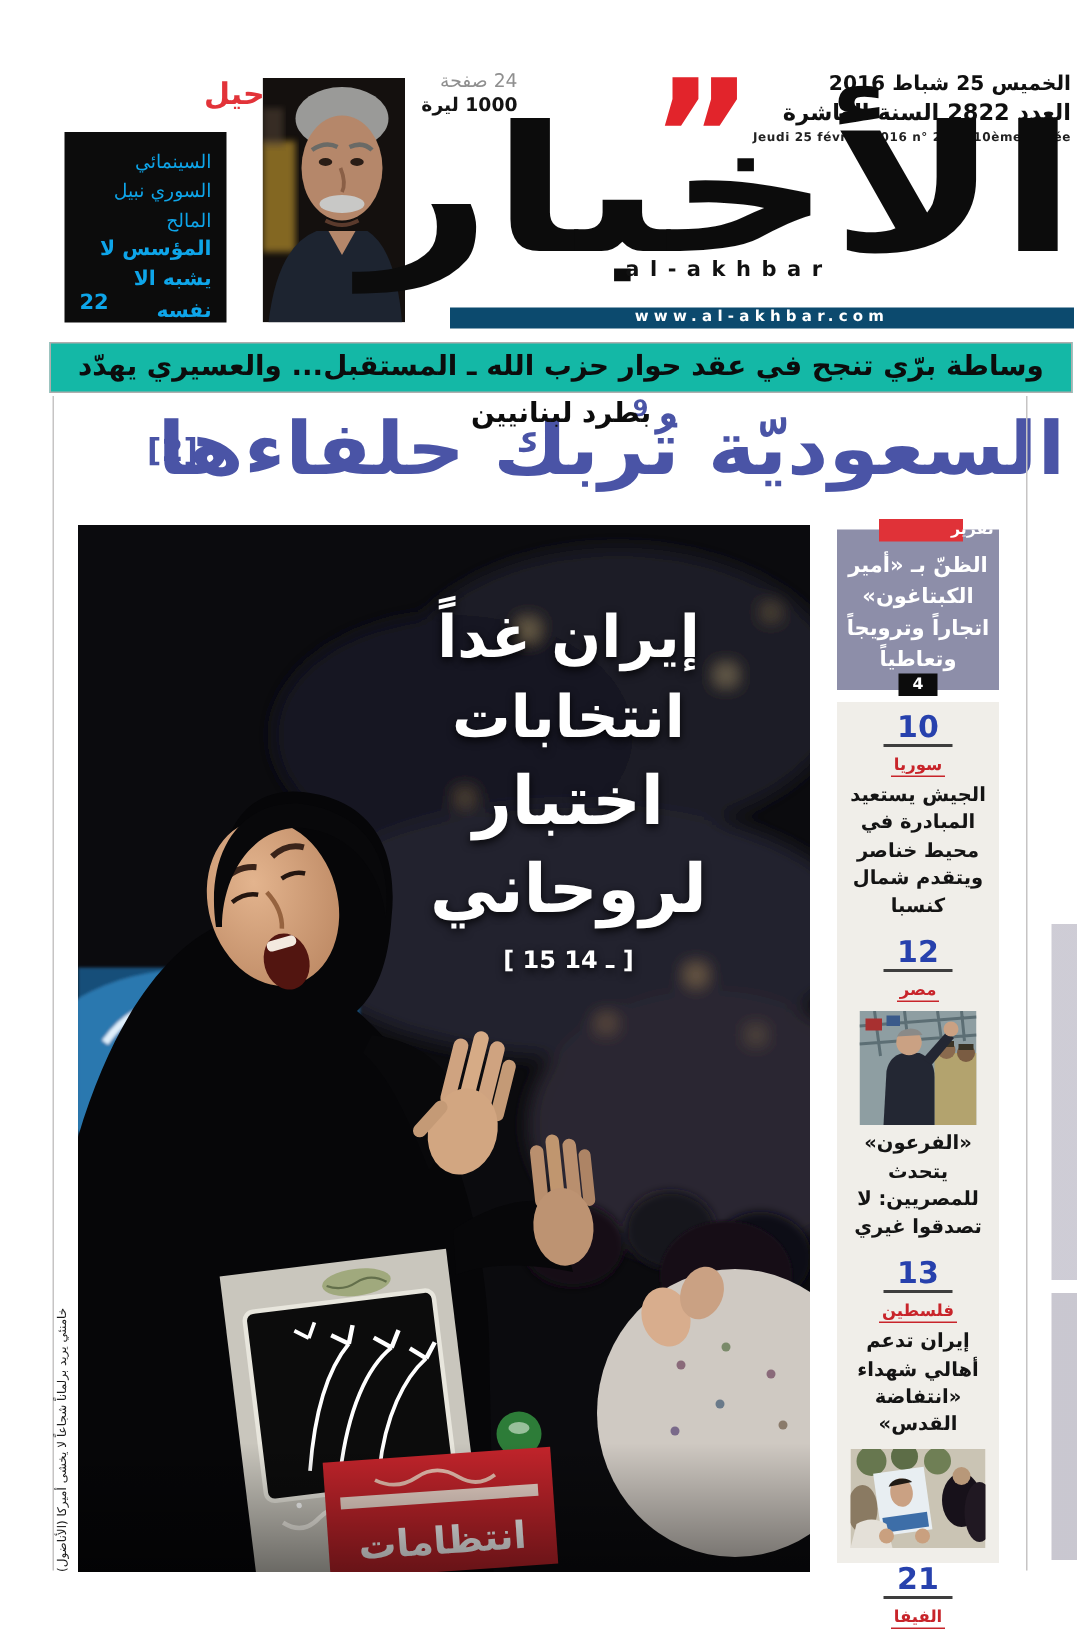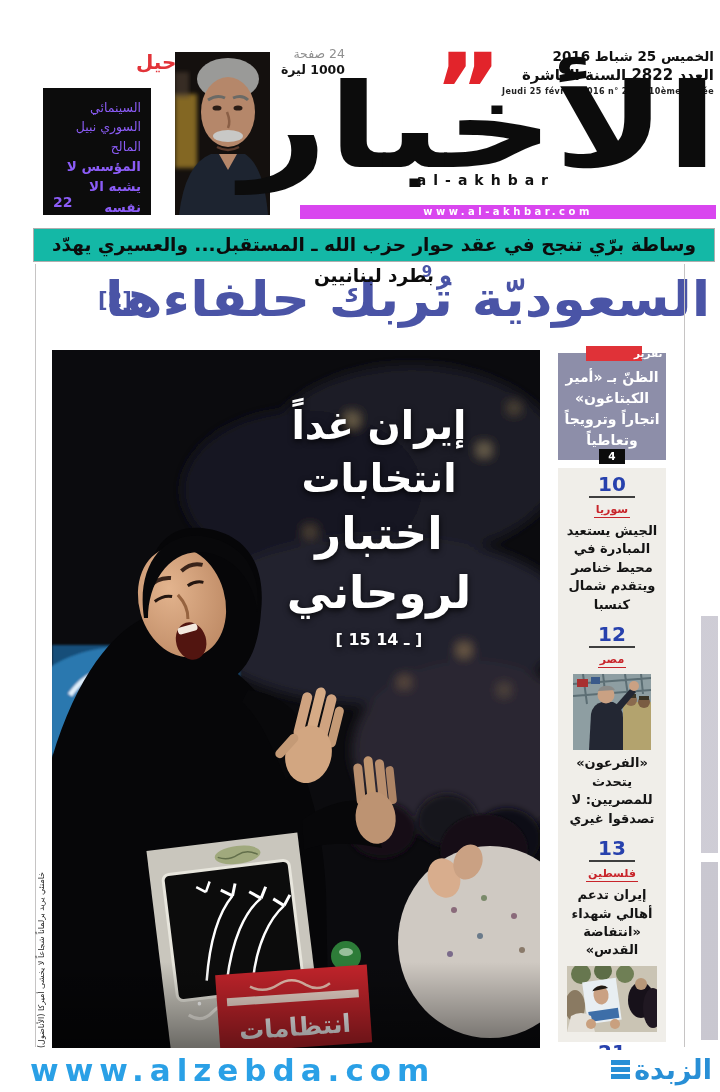--- a/index.html
+++ b/index.html
@@ -4,41 +4,41 @@
 <style>
   * { margin:0; padding:0; box-sizing:border-box; }
   html,body { background:#ffffff; }
   body { width:720px; height:1092px; font-family:"DejaVu Sans", sans-serif; }
   .page { position:relative; width:720px; height:1092px; background:#fff; overflow:hidden; }
   .abs { position:absolute; }
 
   
   #obit-label { left:136px; top:50px; font-size:20px; font-weight:700; color:#e23339; }
   #obit-photo { left:175px; top:52px; width:95px; height:163px; overflow:hidden; }
-  #obit-box { left:43px; top:88px; width:108px; height:127px; background:#0c0c0c; color:#8b5cf6;
+  #obit-box { left:43px; top:88px; width:108px; height:127px; background:#0c0c0c; color:#0ea5e9;
               direction:rtl; text-align:right; padding:10px 10px 6px; }
   .obit-t1 { font-size:12.5px; font-weight:400; line-height:1.55; }
   .obit-t2 { font-size:13.5px; font-weight:700; line-height:1.5; }
   .obit-page { position:absolute; left:10px; bottom:5px; font-size:14px; font-weight:700; }
 
   #pages-price { left:250px; top:46px; width:95px; text-align:right; direction:rtl; }
   .pages { color:#8f8f8f; font-weight:400; font-size:12.5px; line-height:1.25; }
   .price { color:#141414; font-weight:700; font-size:12.5px; line-height:1.25; }
 
   #dates { right:6px; top:48px; text-align:right; direction:rtl; }
   .d1 { font-size:13.5px; font-weight:700; color:#101010; }
   .d2 { font-size:15px; font-weight:700; color:#101010; margin-top:2px; }
   .d3 { direction:ltr; font-size:8px; font-weight:700; color:#222; margin-top:3px; letter-spacing:.4px;padding-left:36px; }
 
   #logo { right:2px; top:64px; width:440px; height:140px; text-align:right; direction:rtl; }
   #logo-text { display:inline-block; font-size:106px; font-weight:700; color:#0c0c0c; line-height:1.15;
                transform:scale(1.42,1.1); transform-origin:100% 30%; letter-spacing:0; }
   #logo-quotes { right:218px; top:60px; font-size:104px; line-height:.6; color:#e2242b; font-weight:700; }
   #logo-latin { right:165px; top:172px; font-size:14px; font-weight:700; letter-spacing:7px; color:#111; }
-  #web-bar { left:300px; top:205px; width:416px; height:14px; background:#d946ef; color:#fff;
+  #web-bar { left:300px; top:205px; width:416px; height:14px; background:#0c4a6e; color:#fff;
              font-size:10px; font-weight:700; letter-spacing:3.5px; text-align:center; line-height:14px; }
 
   
   #strip { left:33px; top:228px; width:682px; height:34px; border:1px solid #b0aeae; background:#14b8a6;
            text-align:center; direction:rtl; font-size:18.5px; font-weight:700; color:#0c0c0c; line-height:31px; z-index:3; }
   #strip-page { left:416px; top:263px; width:22px; text-align:center; color:#4a54a6; font-weight:700; font-size:15px; }
   #main-headline { right:10px; top:268px; display:flex; direction:rtl; align-items:center; gap:28px; }
   .mh-text { font-size:49px; font-weight:700; color:#4a54a6; line-height:1.3; transform:scaleX(1.1); transform-origin:right center; }
   .mh-page { font-size:21px; font-weight:700; color:#4a54a6; }
 
@@ -354,25 +354,14 @@
     <div class="sec">
       <div class="sec-num"><span>21</span></div>
       <div class="sec-cat"><span>الفيفا</span></div>
       <div class="sec-title">معركة بين الشيخ والامير والمناضل والدبلوماسي والموظف</div>
     </div>
 
   </div>
 
   <div class="abs" id="page-curl"></div>
 
-  <div class="abs" id="footer">
-    <div id="footer-url">www.alzebda.com</div>
-    <div id="footer-brand">
-      <span class="brand-bars">
-          <i></i>
-          <i></i>
-          <i></i>
-        </span>
-      <span class="brand-text">الزبدة</span>
-    </div>
-  </div>
 
 </div>
 
 </body></html>

